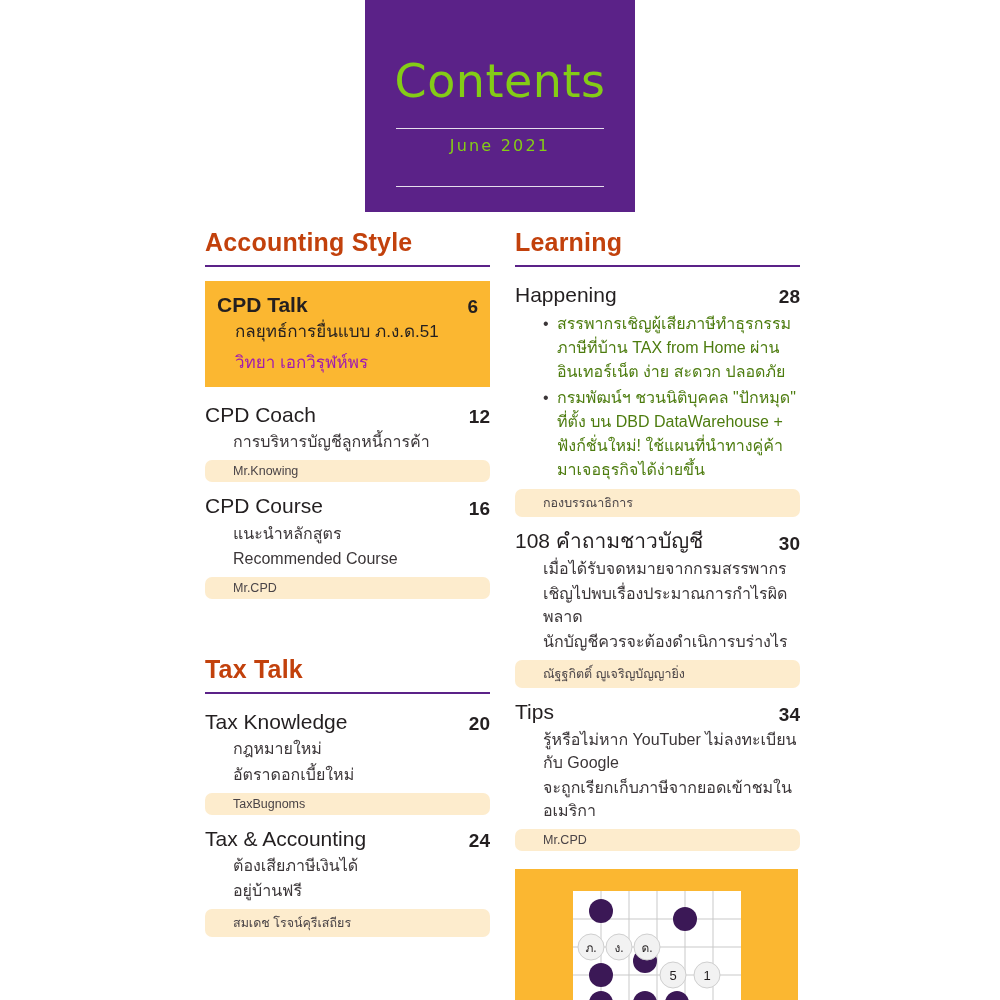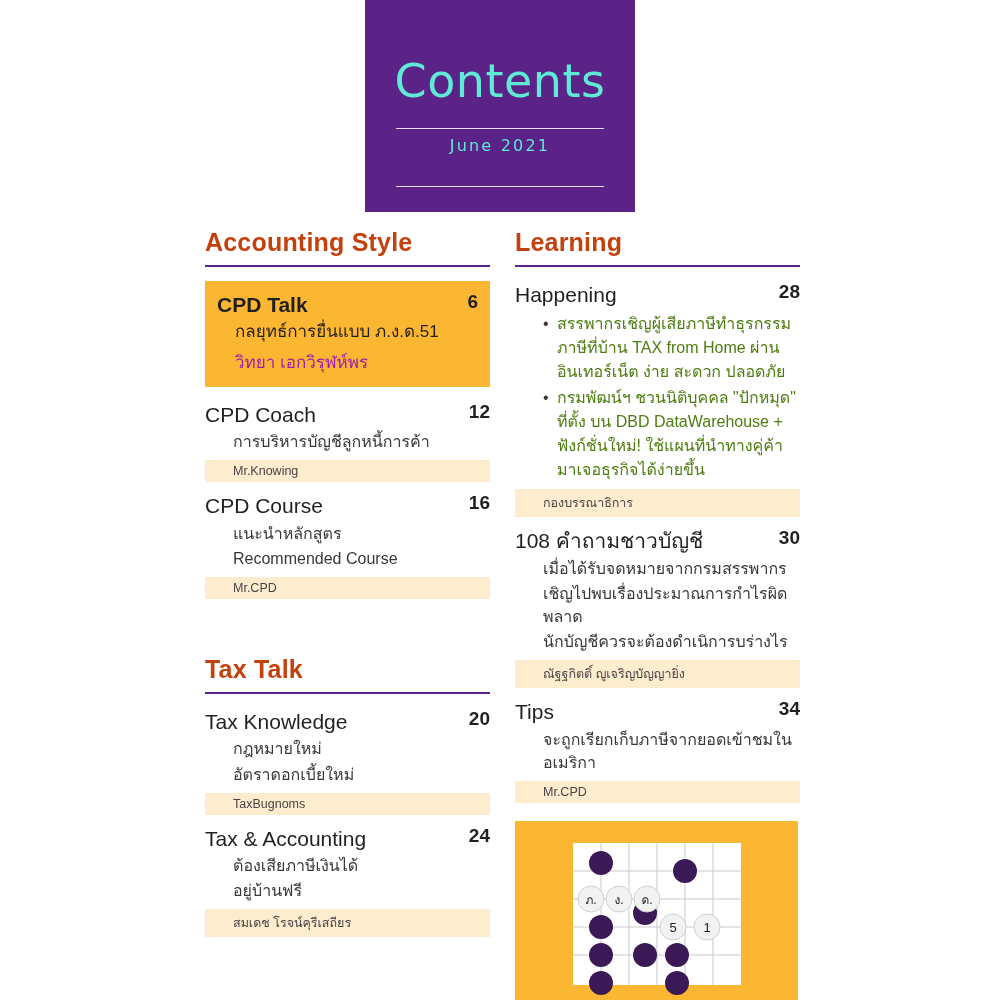--- a/index.html
+++ b/index.html
@@ -17,21 +17,21 @@
   }
 
   
   .masthead {
     position: absolute;
     left: 365px;
     top: 0;
     width: 270px;
     height: 212px;
     background: #5b2288;
-    color: #5eead4;
+    color: #84cc16;
     display: flex;
     flex-direction: column;
     align-items: center;
     justify-content: flex-start;
     text-align: right;
   }
   .masthead-title {
     font-size: 46px;
     font-weight: 400;
     letter-spacing: 0.5px;
@@ -80,21 +80,21 @@
     background: #5b2288;
     width: 100%;
     margin-bottom: 14px;
   }
   .section-gap { height: 46px; }
 
   
   .entry { margin-bottom: 6px; }
   .entry-head {
     display: flex;
-    align-items: flex-start;
+    align-items: flex-end;
     justify-content: space-between;
     gap: 32px;
   }
   .entry-title {
     font-size: 21px;
     font-weight: 400;
     line-height: 1.3;
     color: #231f20;
   }
   .entry-page {
@@ -112,20 +112,21 @@
     padding-top: 2px;
   }
 
   .byline {
     background: #fdeccd;
     font-size: 12.5px;
     color: #4a4447;
     padding: 4px 0 4px 28px;
     margin-top: 7px;
     margin-bottom: 10px;
+    border-radius: 7px;
   }
 
   
   .entry.highlight {
     background: #fbb731;
     padding: 10px 12px 12px 12px;
     margin-left: 0;
     margin-bottom: 14px;
   }
   .entry.highlight .entry-title { font-weight: bold; }
@@ -274,20 +275,21 @@
         <div class="entry-sub">เชิญไปพบเรื่องประมาณการกำไรผิดพลาด</div>
         <div class="entry-sub">นักบัญชีควรจะต้องดำเนิการบร่างไร</div>
       </div>
       <div class="byline">ณัฐฐกิตติ์ ญูเจริญบัญญายิ่ง</div>
 
       <div class="entry">
         <div class="entry-head">
           <span class="entry-title">Tips</span>
           <span class="entry-page">34</span>
         </div>
+        <div class="entry-sub">รู้หรือไม่หาก YouTuber ไม่ลงทะเบียนกับ Google</div>
         <div class="entry-sub">จะถูกเรียกเก็บภาษีจากยอดเข้าชมในอเมริกา</div>
       </div>
       <div class="byline">Mr.CPD</div>
 
       <div class="goboard-wrap">
         <svg class="go-svg" width="283" height="185" viewBox="0 0 283 185" xmlns="http://www.w3.org/2000/svg">
           <rect x="0" y="0" width="283" height="185" fill="#fbb731"></rect>
           <rect x="58" y="22" width="168" height="142" fill="#ffffff"></rect>
           <g stroke="#c9c9c9" stroke-width="1">
             <line x1="58" y1="50" x2="226" y2="50"></line>

